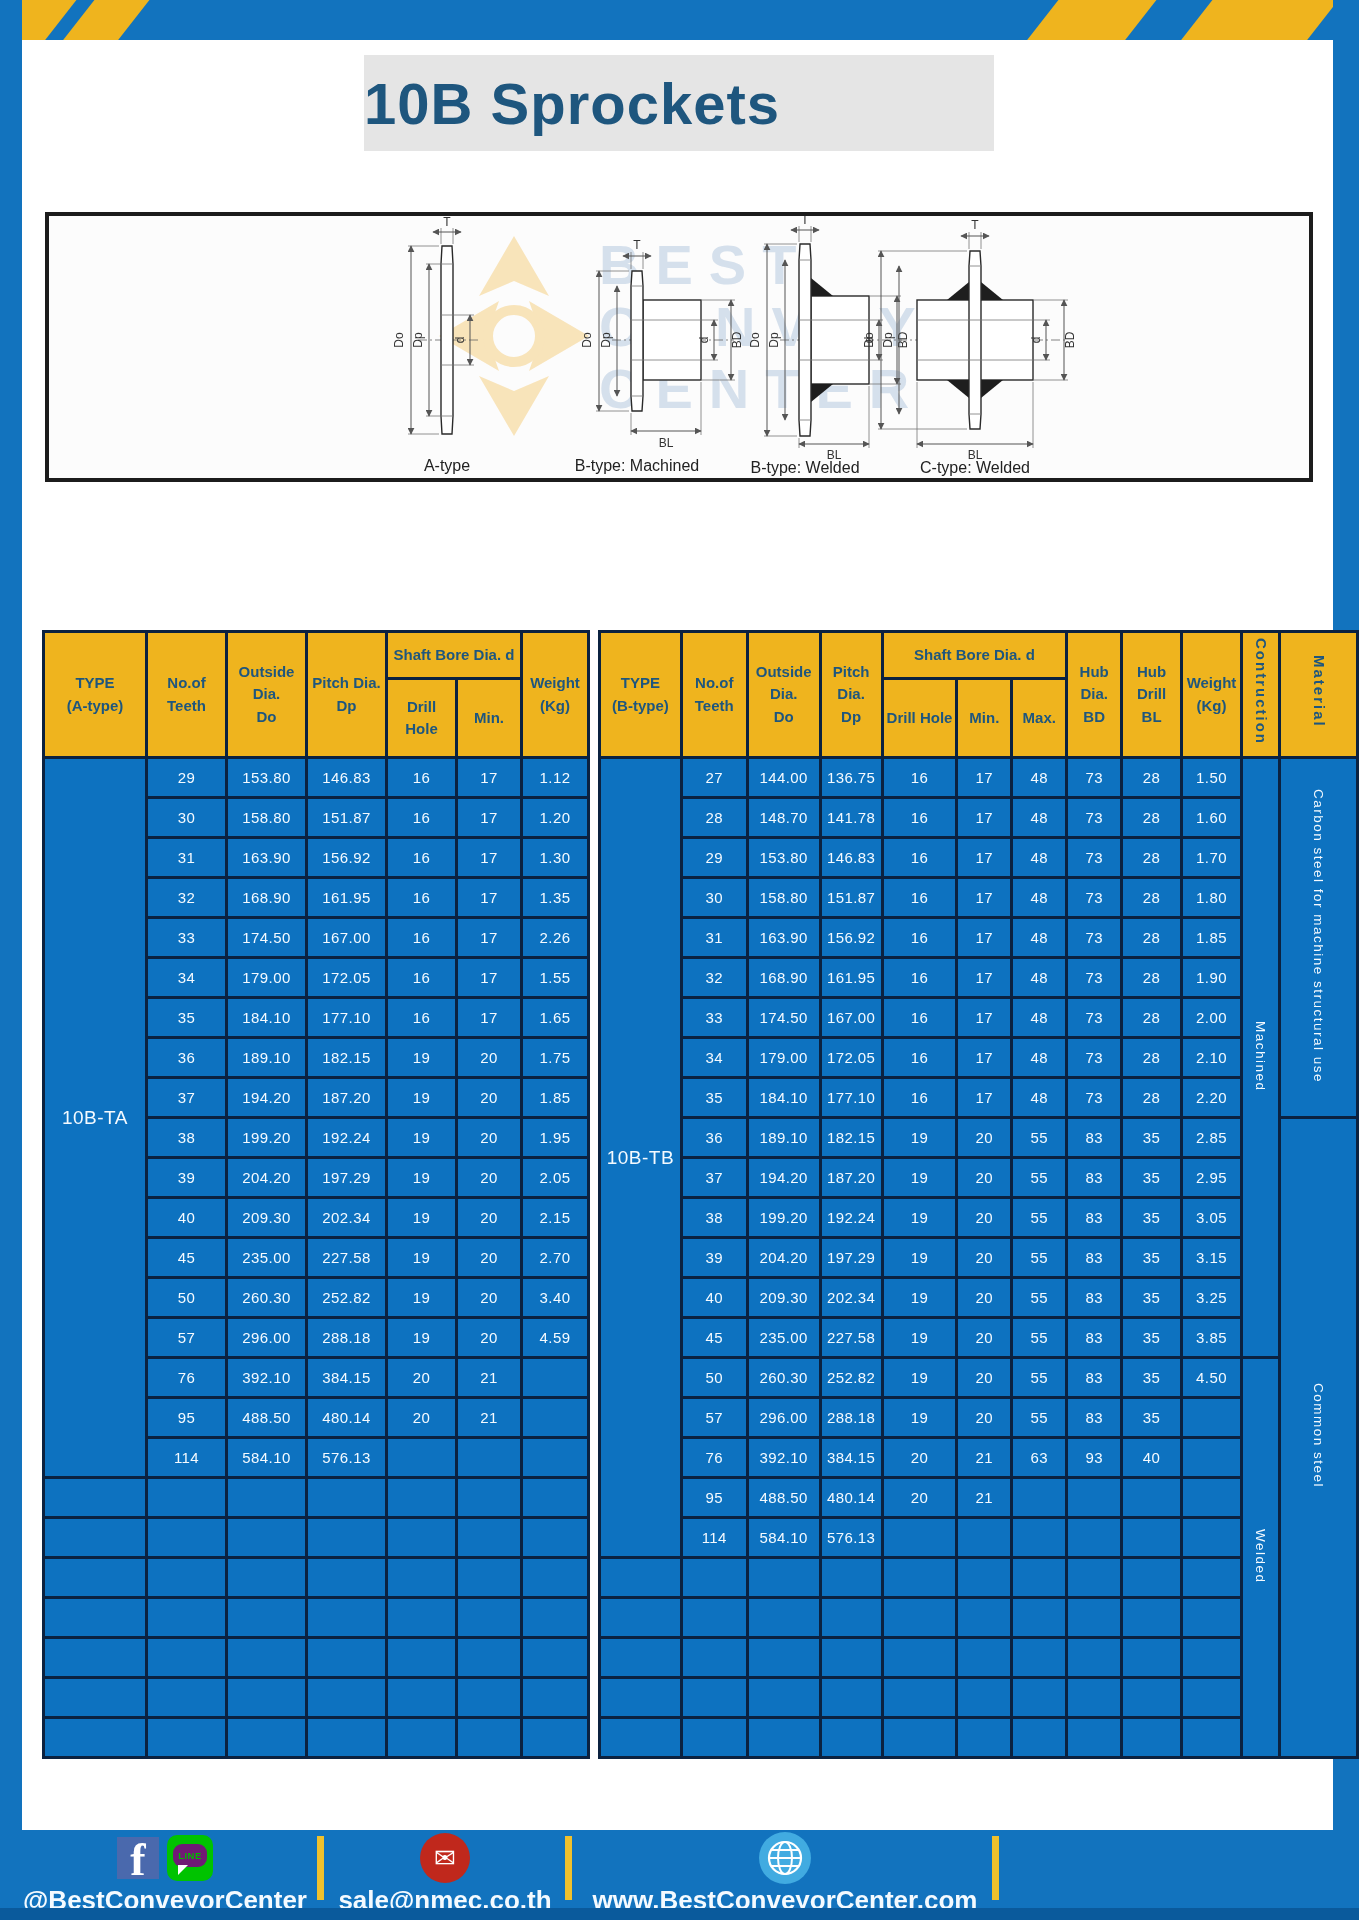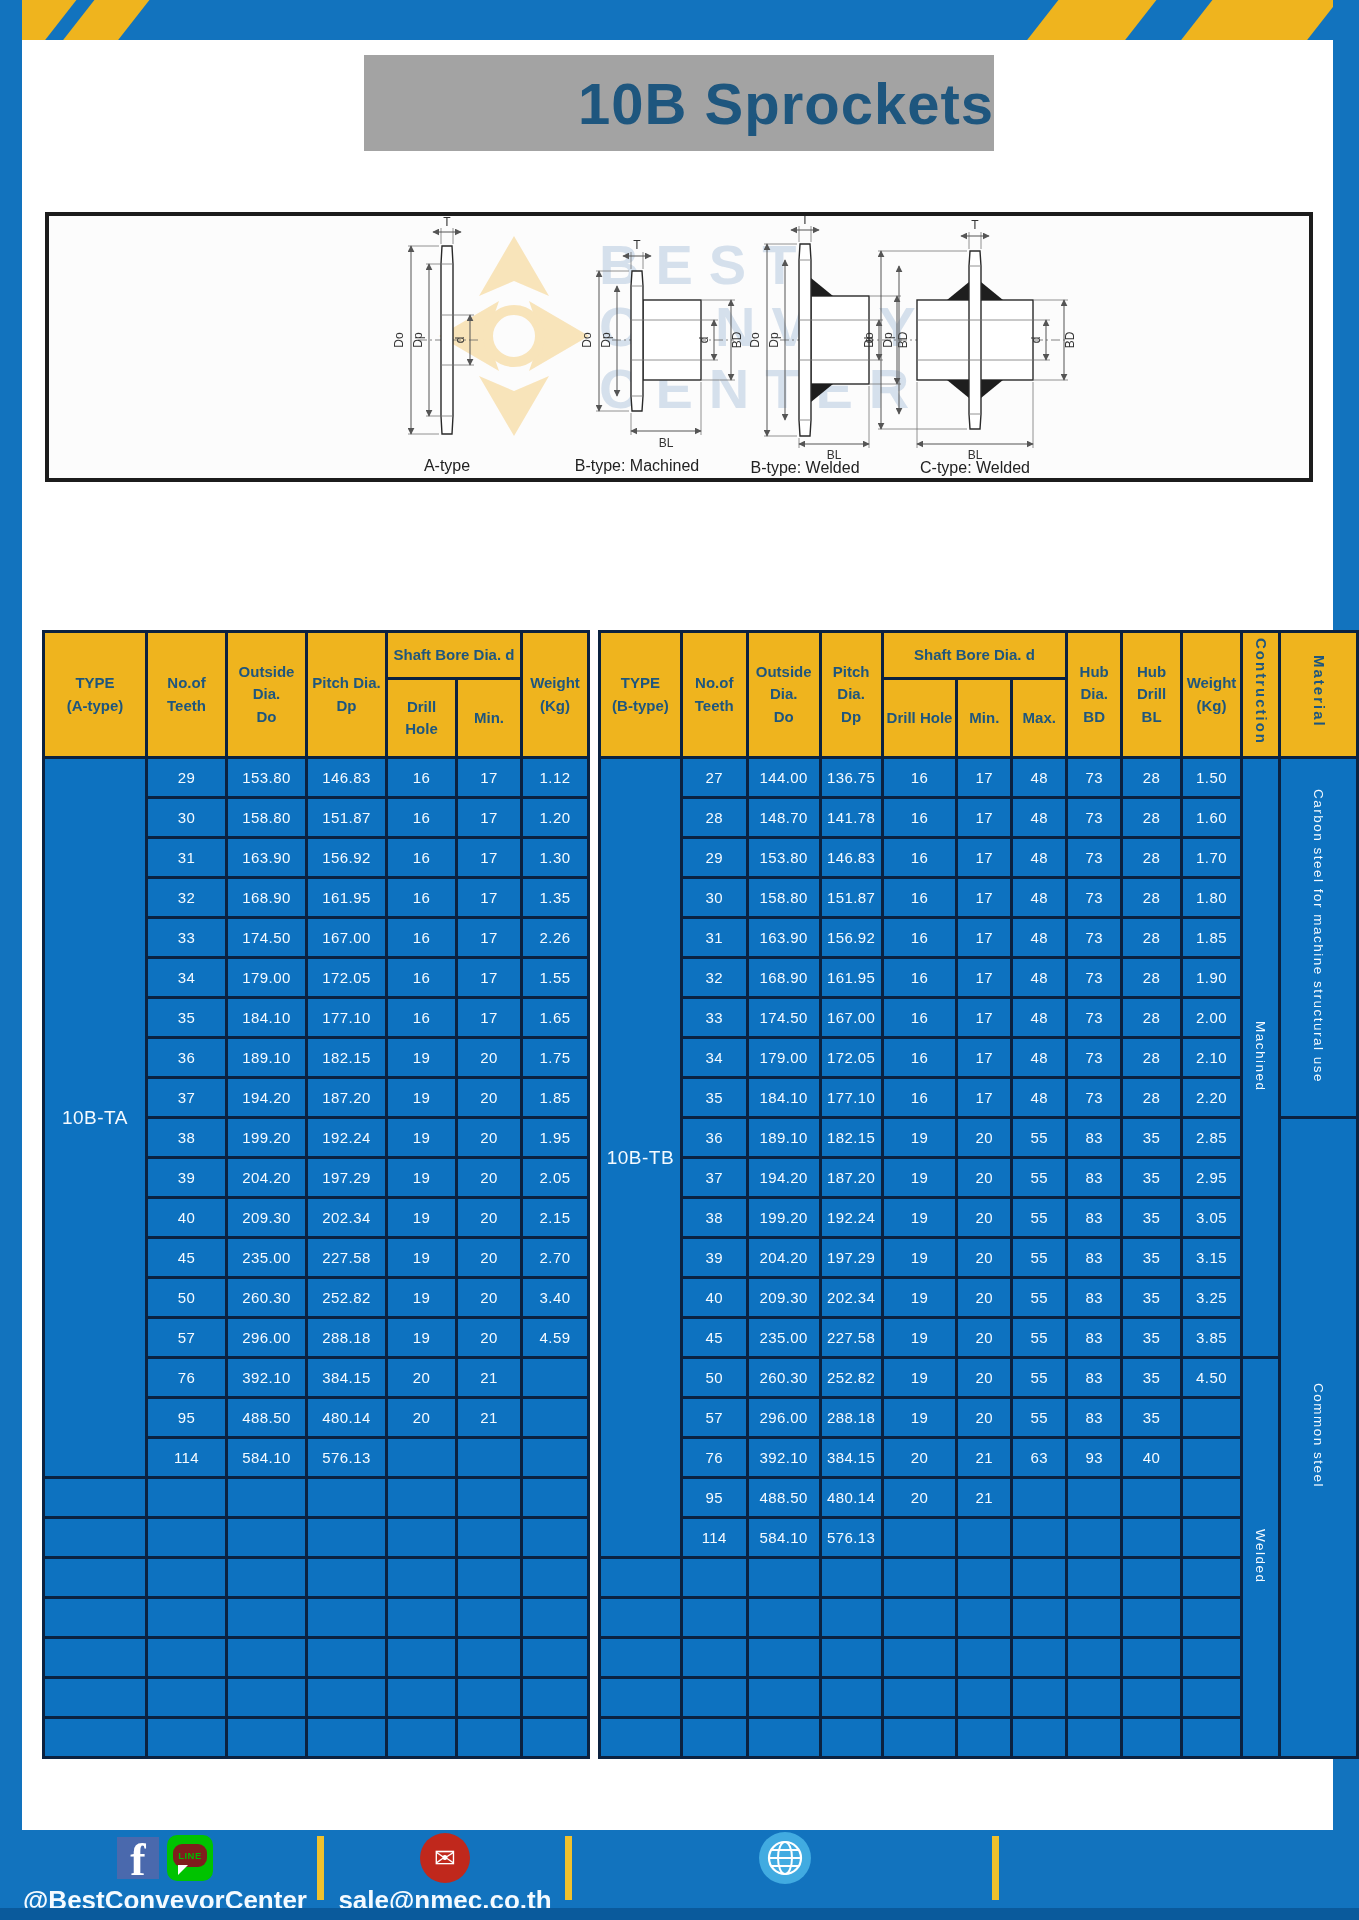--- a/index.html
+++ b/index.html
@@ -8,22 +8,22 @@
 
   
   .side-border{position:absolute;top:0;height:1920px;background:#1273BE;}
   .side-border.left{left:0;width:22px;}
   .side-border.right{right:0;width:26px;}
   .top-band{position:absolute;left:0;top:0;width:1359px;height:40px;background:#1273BE;overflow:hidden;}
   .stripe{position:absolute;top:-6px;height:54px;background:#EFB41E;transform:skewX(-38deg);}
   .bottom-strip{position:absolute;left:0;top:1908px;width:1359px;height:12px;background:#0A5A9C;}
 
   
-  .title-box{position:absolute;left:364px;top:55px;width:630px;height:96px;background:#a3a3a3;
-             display:flex;align-items:center;justify-content:flex-end;}
+  .title-box{position:absolute;left:364px;top:55px;width:630px;height:96px;background:#e5e5e5;
+             display:flex;align-items:center;justify-content:flex-start;}
   .title-text{font-size:58px;font-weight:bold;color:#1E567E;letter-spacing:1px;}
 
   
   .panel{position:absolute;left:45px;top:212px;width:1268px;height:270px;background:#FCFCFC;
          border:4px solid #1c1c1c;box-sizing:border-box;overflow:hidden;}
   .specs{position:absolute;left:30px;top:36px;color:#1D5C85;font-size:19px;font-weight:bold;line-height:27px;}
   .wm-text{position:absolute;left:550px;top:18px;color:rgba(150,180,210,0.38);font-size:56px;
            font-weight:bold;letter-spacing:16px;line-height:62px;white-space:pre-line;}
   .wm-logo{position:absolute;left:390px;top:20px;opacity:0.35;}
   .diagram-svg{position:absolute;left:335px;top:0;}
@@ -56,21 +56,21 @@
   
   .footer{position:absolute;left:0;top:1830px;width:1359px;height:78px;background:#1273BE;}
   .fgroup{position:absolute;top:4px;display:flex;flex-direction:column;align-items:center;gap:3px;}
   .fgroup .icons{display:flex;align-items:center;gap:8px;height:48px;}
   .flabel{color:#F4FAFF;font-size:26px;font-weight:bold;white-space:nowrap;}
   .divider{position:absolute;top:6px;width:7px;height:64px;background:#F0C12D;}
   .fb-icon{width:42px;height:42px;background:#4A69AD;color:#fff;display:flex;align-items:flex-end;
            justify-content:center;font-family:"Liberation Serif",serif;font-weight:bold;font-size:46px;
            line-height:38px;overflow:hidden;}
   .line-icon{width:46px;height:46px;background:#00C300;border-radius:10px;position:relative;}
-  .line-bubble{position:absolute;left:6px;top:9px;width:34px;height:23px;background:#7f1d1d;border-radius:9px;
+  .line-bubble{position:absolute;left:6px;top:9px;width:34px;height:23px;background:#701a75;border-radius:9px;
                color:#00B900;font-size:9.5px;font-weight:bold;text-align:center;line-height:23px;letter-spacing:0.5px;}
   .line-tail{position:absolute;left:11px;top:30px;width:0;height:0;border:5px solid transparent;
              border-top-color:#fff;border-left-color:#fff;}
   .mail-icon{width:50px;height:50px;border-radius:50%;background:#C0281C;color:#fff;display:flex;
              align-items:center;justify-content:center;font-size:26px;}
 </style>
 </head>
 <body>
 
 <div class="page">
@@ -846,20 +846,21 @@
       <div class="icons">
         <svg width="52" height="52" viewBox="0 0 52 52">
           <circle cx="26" cy="26" r="26" fill="#41ABE1"></circle>
           <circle cx="26" cy="26" r="16" fill="none" stroke="#fff" stroke-width="2.2"></circle>
           <ellipse cx="26" cy="26" rx="7" ry="16" fill="none" stroke="#fff" stroke-width="2"></ellipse>
           <line x1="10" y1="26" x2="42" y2="26" stroke="#fff" stroke-width="2"></line>
           <line x1="12" y1="18" x2="40" y2="18" stroke="#fff" stroke-width="2"></line>
           <line x1="12" y1="34" x2="40" y2="34" stroke="#fff" stroke-width="2"></line>
         </svg>
       </div>
+      <div class="flabel">www.BestConveyorCenter.com</div>
     </div>
 
     <div class="divider" style="left:992px;"></div>
 
   </div>
 
   <div class="bottom-strip"></div>
 </div>
 
 </body></html>

